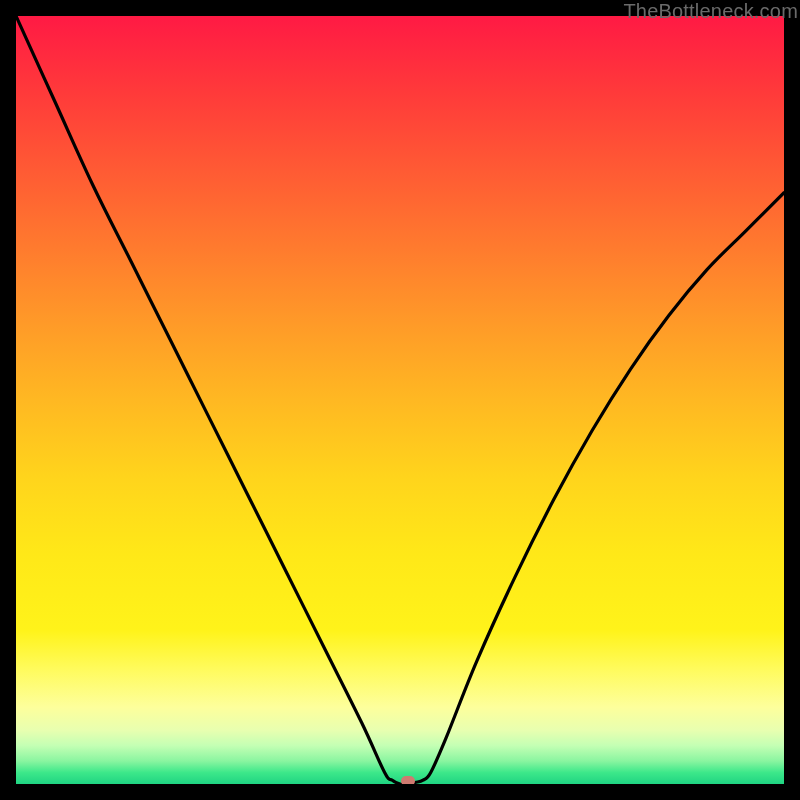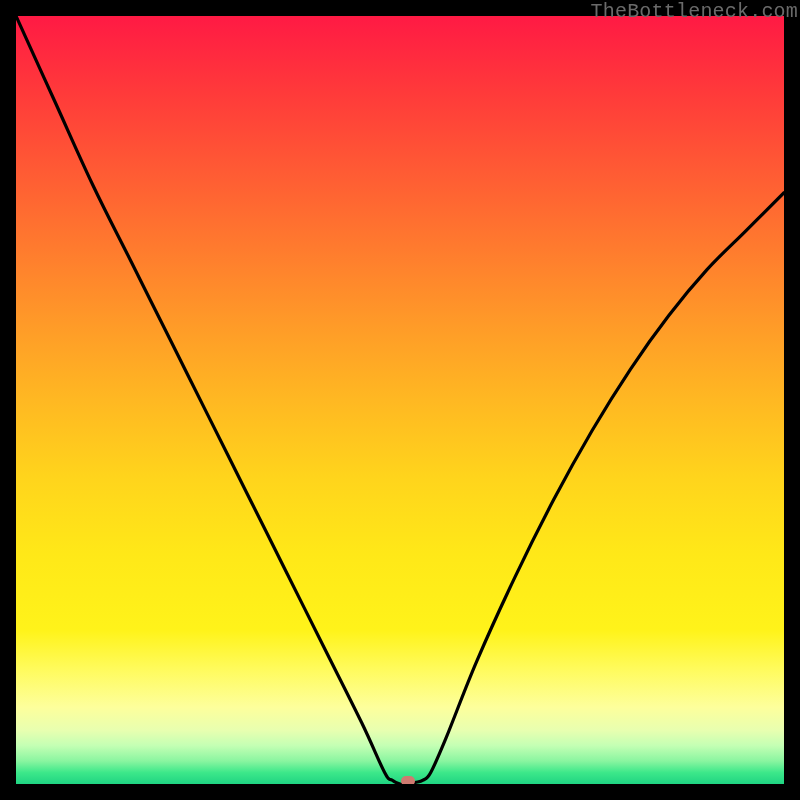--- a/index.html
+++ b/index.html
@@ -9,21 +9,20 @@
     height: 800px;
     background: #000;
     overflow: hidden;
     font-family: Arial, Helvetica, sans-serif;
   }
   .frame {
     position: relative;
     width: 800px;
     height: 573px;
     background: #000;
-    font-family: Liberation Mono, monospace;
   }
   .plot-area {
     position: absolute;
     left: 16px;
     top: 16px;
     width: 768px;
     height: 768px;
     overflow: hidden;
   }
   .gradient-bg {

